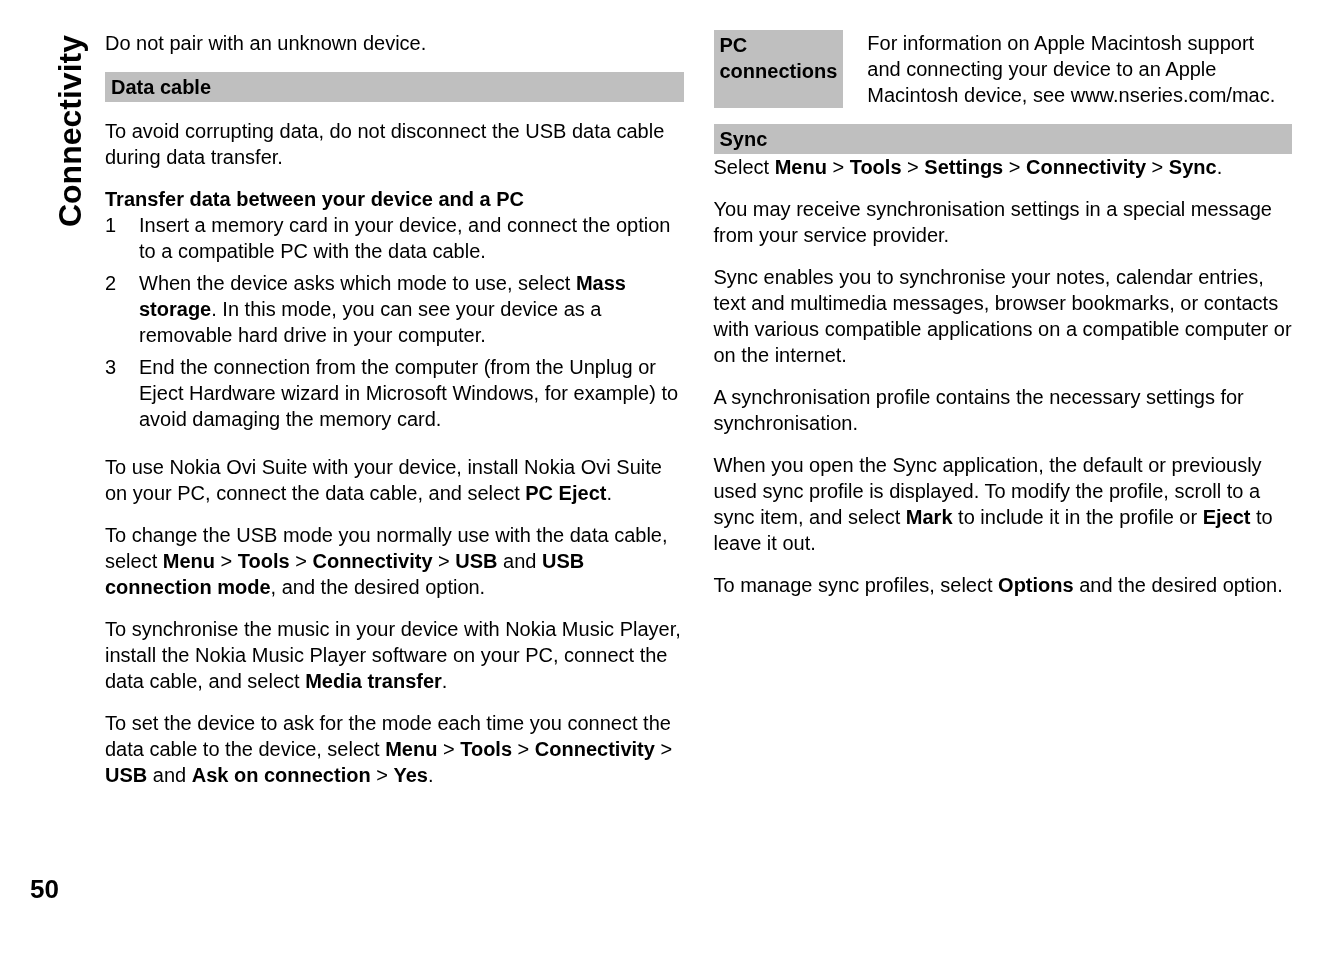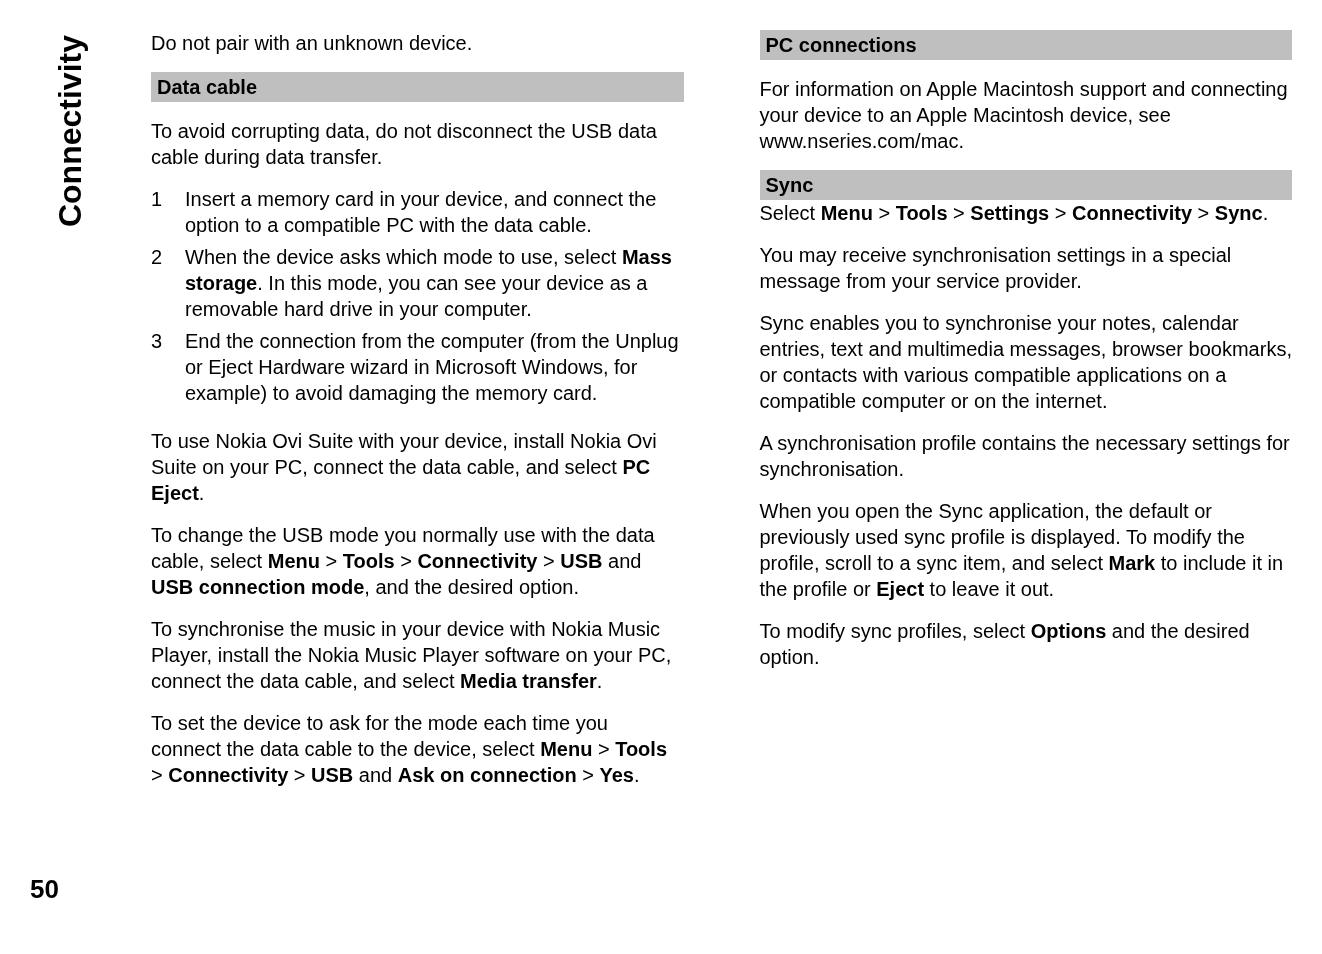--- a/index.html
+++ b/index.html
@@ -39,21 +39,20 @@
   .cols {
     display: flex;
     gap: 30px;
     margin-left: 35px;
   }
   .col {
     flex: 1;
     display: flex;
     flex-direction: column;
     gap: 16px;
-    margin-left: 46px;
   }
   .section-head {
     background: #bfbfbf;
     font-weight: bold;
     padding: 2px 6px;
   }
   p { margin: 0; }
   b { font-weight: bold; }
   ol {
     list-style: none;
@@ -78,20 +77,21 @@
 <div class="cols">
 
   <div class="col">
     <p>Do not pair with an unknown device.</p>
 
     <div class="section-head">Data cable</div>
 
     <p>To avoid corrupting data, do not disconnect the USB data cable during data transfer.</p>
 
     <div>
+      <p class="sub-head">Transfer data between your device and a PC</p>
       <ol>
         <li>
           <span class="num">1</span>
           <span>Insert a memory card in your device, and connect the option to a compatible PC with the data cable.</span>
         </li>
         <li>
           <span class="num">2</span>
           <span>
             <span>When the device asks which mode to use, select </span><b>Mass storage</b><span>. In this mode, you can see your device as a removable hard drive in your computer.</span>
           </span>
@@ -114,36 +114,36 @@
     <p>
       <span>To synchronise the music in your device with Nokia Music Player, install the Nokia Music Player software on your PC, connect the data cable, and select </span><b>Media transfer</b><span>.</span>
     </p>
 
     <p>
       <span>To set the device to ask for the mode each time you connect the data cable to the device, select </span><b>Menu</b><span> &gt; </span><b>Tools</b><span> &gt; </span><b>Connectivity</b><span> &gt; </span><b>USB</b><span> and </span><b>Ask on connection</b><span> &gt; </span><b>Yes</b><span>.</span>
     </p>
   </div>
 
   <div class="col">
-    <div style="display:flex;flex-direction:column;gap:16px;">
+    <div style="display:flex;flex-direction:row;gap:24px;">
       <div class="section-head">PC connections</div>
       <p>For information on Apple Macintosh support and connecting your device to an Apple Macintosh device, see www.nseries.com/mac.</p>
     </div>
 
     <div class="section-head">Sync</div>
 
     <p style="margin-top:-16px;">
       <span>Select </span><b>Menu</b><span> &gt; </span><b>Tools</b><span> &gt; </span><b>Settings</b><span> &gt; </span><b>Connectivity</b><span> &gt; </span><b>Sync</b><span>.</span>
     </p>
 
     <p>You may receive synchronisation settings in a special message from your service provider.</p>
     <p>Sync enables you to synchronise your notes, calendar entries, text and multimedia messages, browser bookmarks, or contacts with various compatible applications on a compatible computer or on the internet.</p>
     <p>A synchronisation profile contains the necessary settings for synchronisation.</p>
 
     <p>
       <span>When you open the Sync application, the default or previously used sync profile is displayed. To modify the profile, scroll to a sync item, and select </span><b>Mark</b><span> to include it in the profile or </span><b>Eject</b><span> to leave it out.</span>
     </p>
 
     <p>
-      <span>To modify sync profiles, select </span><b>Options</b><span> and the desired option.</span>
+      <span>To manage sync profiles, select </span><b>Options</b><span> and the desired option.</span>
     </p>
   </div>
 </div>
 
 </body></html>

